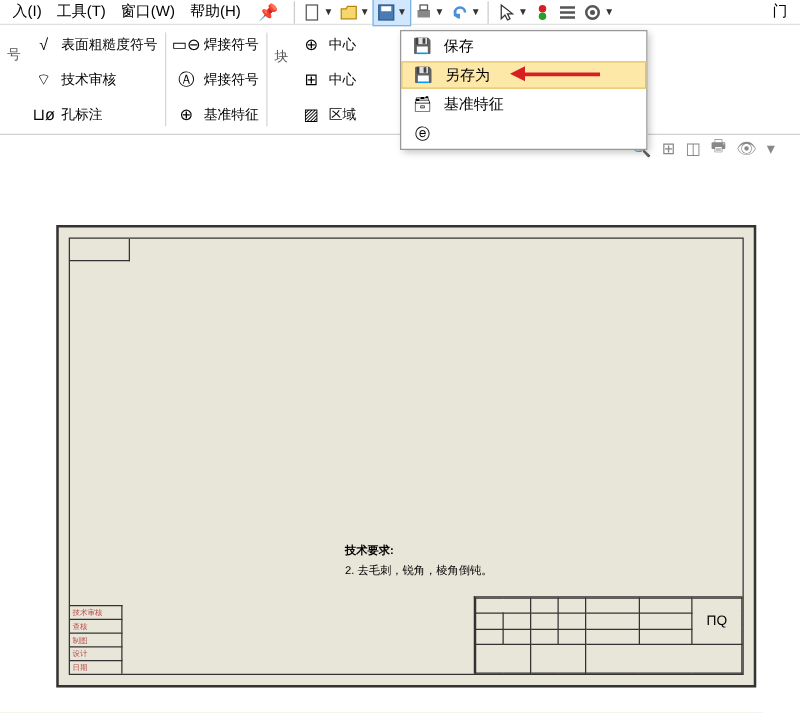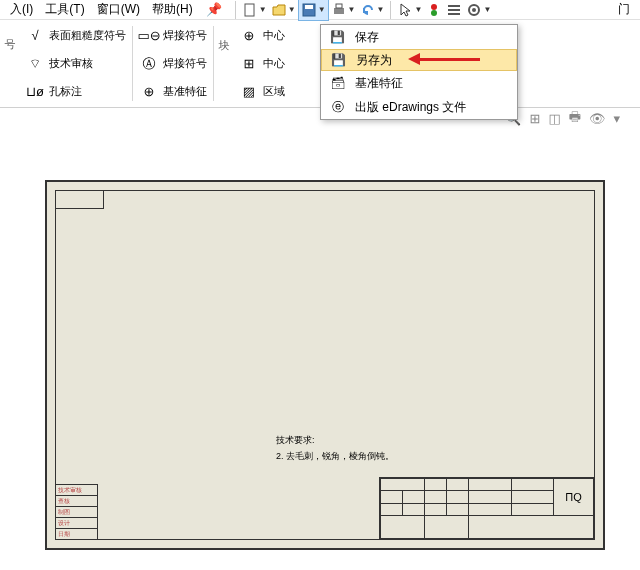--- a/index.html
+++ b/index.html
@@ -176,21 +176,20 @@
   <div class="save-menu-item highlighted">
     <span class="save-menu-icon">💾</span>
     <span>另存为</span>
   </div>
   <div class="save-menu-item">
     <span class="save-menu-icon">🗃</span>
     <span>基准特征</span>
   </div>
   <div class="save-menu-item">
     <span class="save-menu-icon">ⓔ</span>
-    <span>出版 eDrawings 文件</span>
   </div>
 </div>
 
 <div class="arrow-annotation">
   <div class="arrow-line">
       <div class="arrow-head"></div>
     </div>
 </div>
 
 <div class="secondary-bar">
@@ -208,21 +207,21 @@
 
     <div class="revision-block">
       <div class="rev-row">技术审核</div>
       <div class="rev-row">查核</div>
       <div class="rev-row">制图</div>
       <div class="rev-row">设计</div>
       <div class="rev-row">日期</div>
     </div>
 
     <div class="notes-block">
-      <div style="font-weight:normal">技术要求:</div>
+      <div style="font-weight:bold">技术要求:</div>
       <div>2. 去毛刺，锐角，棱角倒钝。</div>
     </div>
 
     <div class="title-block">
       <table class="tb-grid">
         <tbody>
             <tr style="height:12px">
               <td colspan="2"></td>
               <td></td>
               <td></td>

